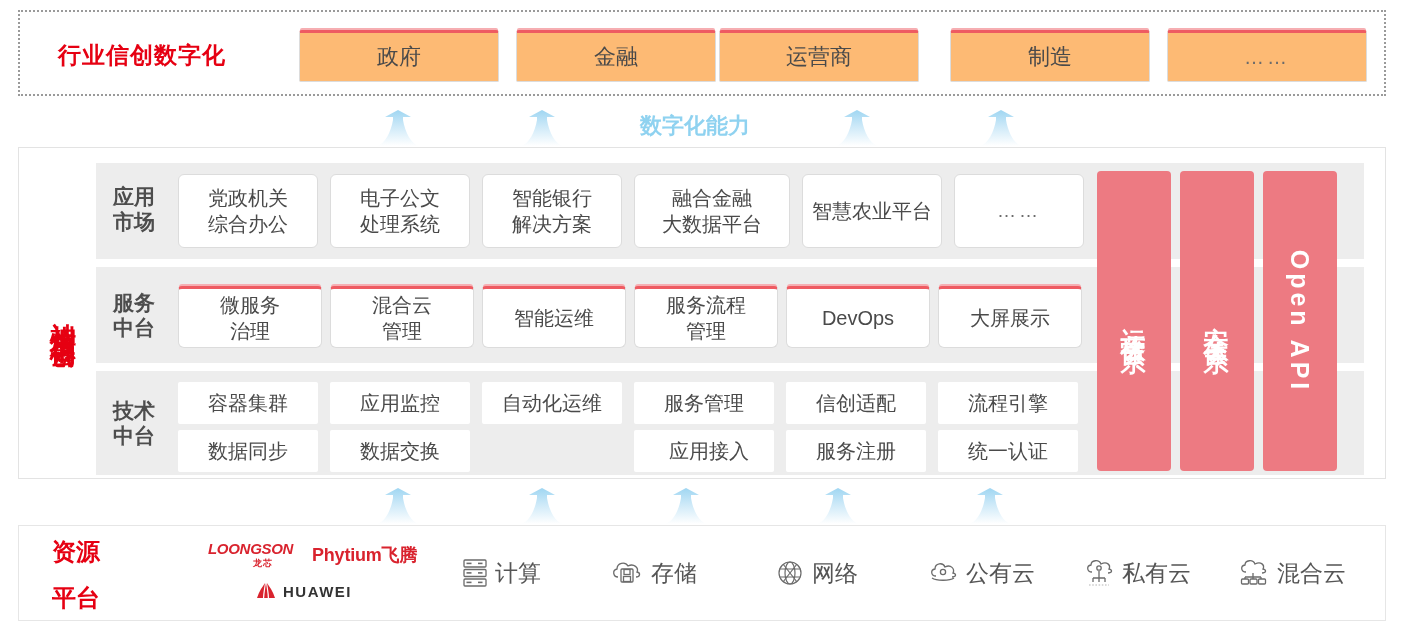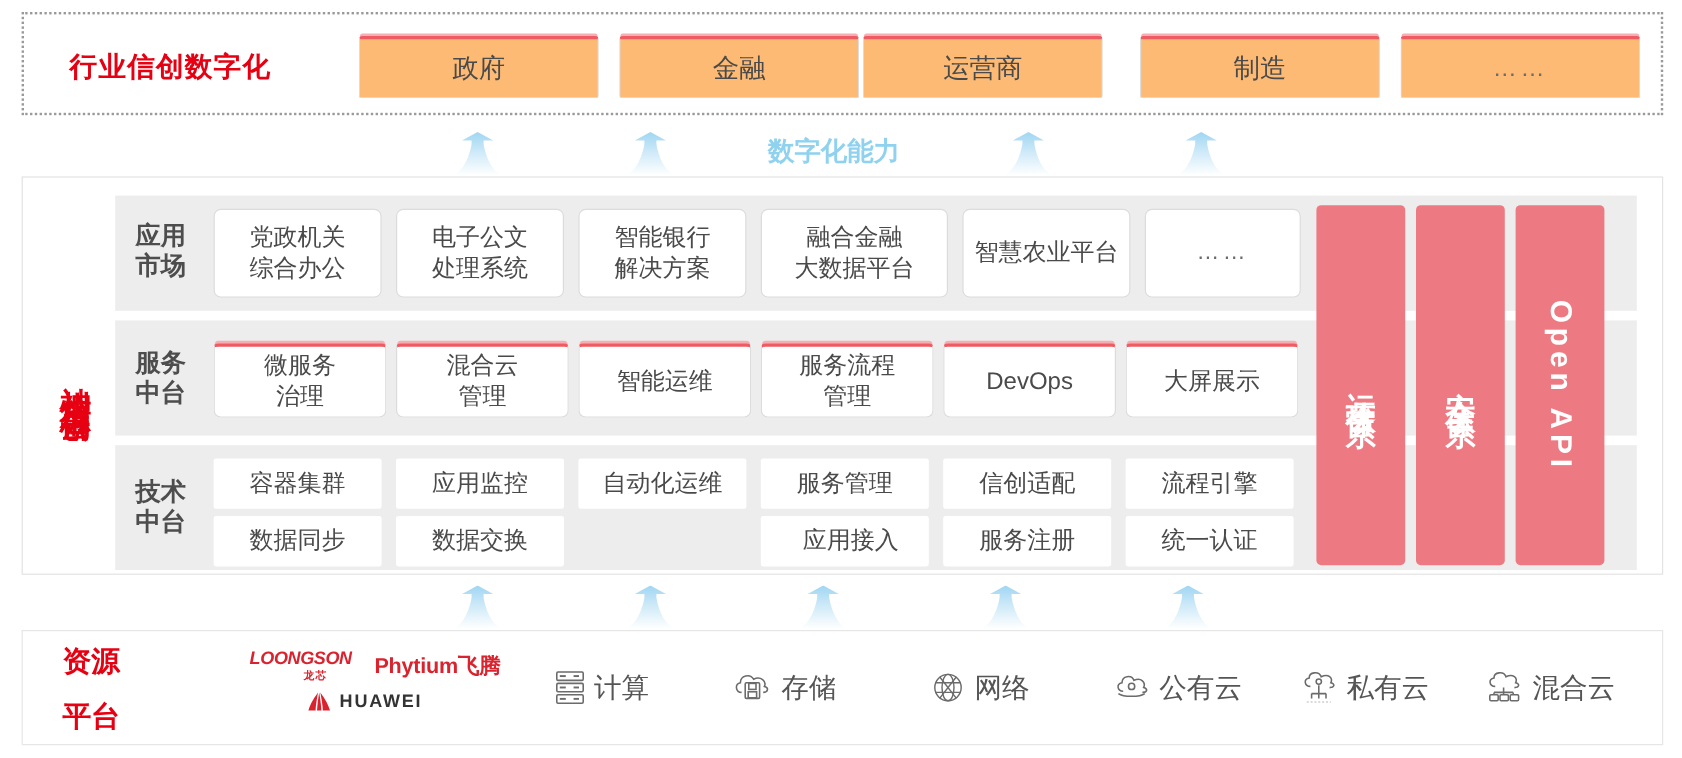--- a/index.html
+++ b/index.html
@@ -293,21 +293,21 @@
     <div>平台</div>
   </div>
 
   <div class="abs logo-loongson">
     <div class="logo-txt">LOONGSON</div>
     <div class="logo-sub">龙芯</div>
   </div>
   <div class="abs logo-phytium">
     <span class="phytium-txt">Phytium</span><span class="phytium-txt">飞腾</span>
   </div>
-  <div class="abs logo-huawei" style="display:flex;align-items:flex-start;gap:6px;">
+  <div class="abs logo-huawei" style="display:flex;align-items:flex-end;gap:6px;">
     <svg width="22" height="18" viewBox="0 0 22 18">
       <path d="M2,16 C4,9 8,4 10,1 C9,7 8,12 8,16 Z" fill="#D9232E"></path>
       <path d="M20,16 C18,9 14,4 12,1 C13,7 14,12 14,16 Z" fill="#D9232E"></path>
       <path d="M9.2,16 C9.5,11 10.3,5 11,1 C11.7,5 12.5,11 12.8,16 Z" fill="#D9232E"></path>
     </svg>
     <span class="huawei-txt">HUAWEI</span>
   </div>
 
   <div class="abs res-item" style="left:462px;">
     <svg width="26" height="30" viewBox="0 0 26 30">

